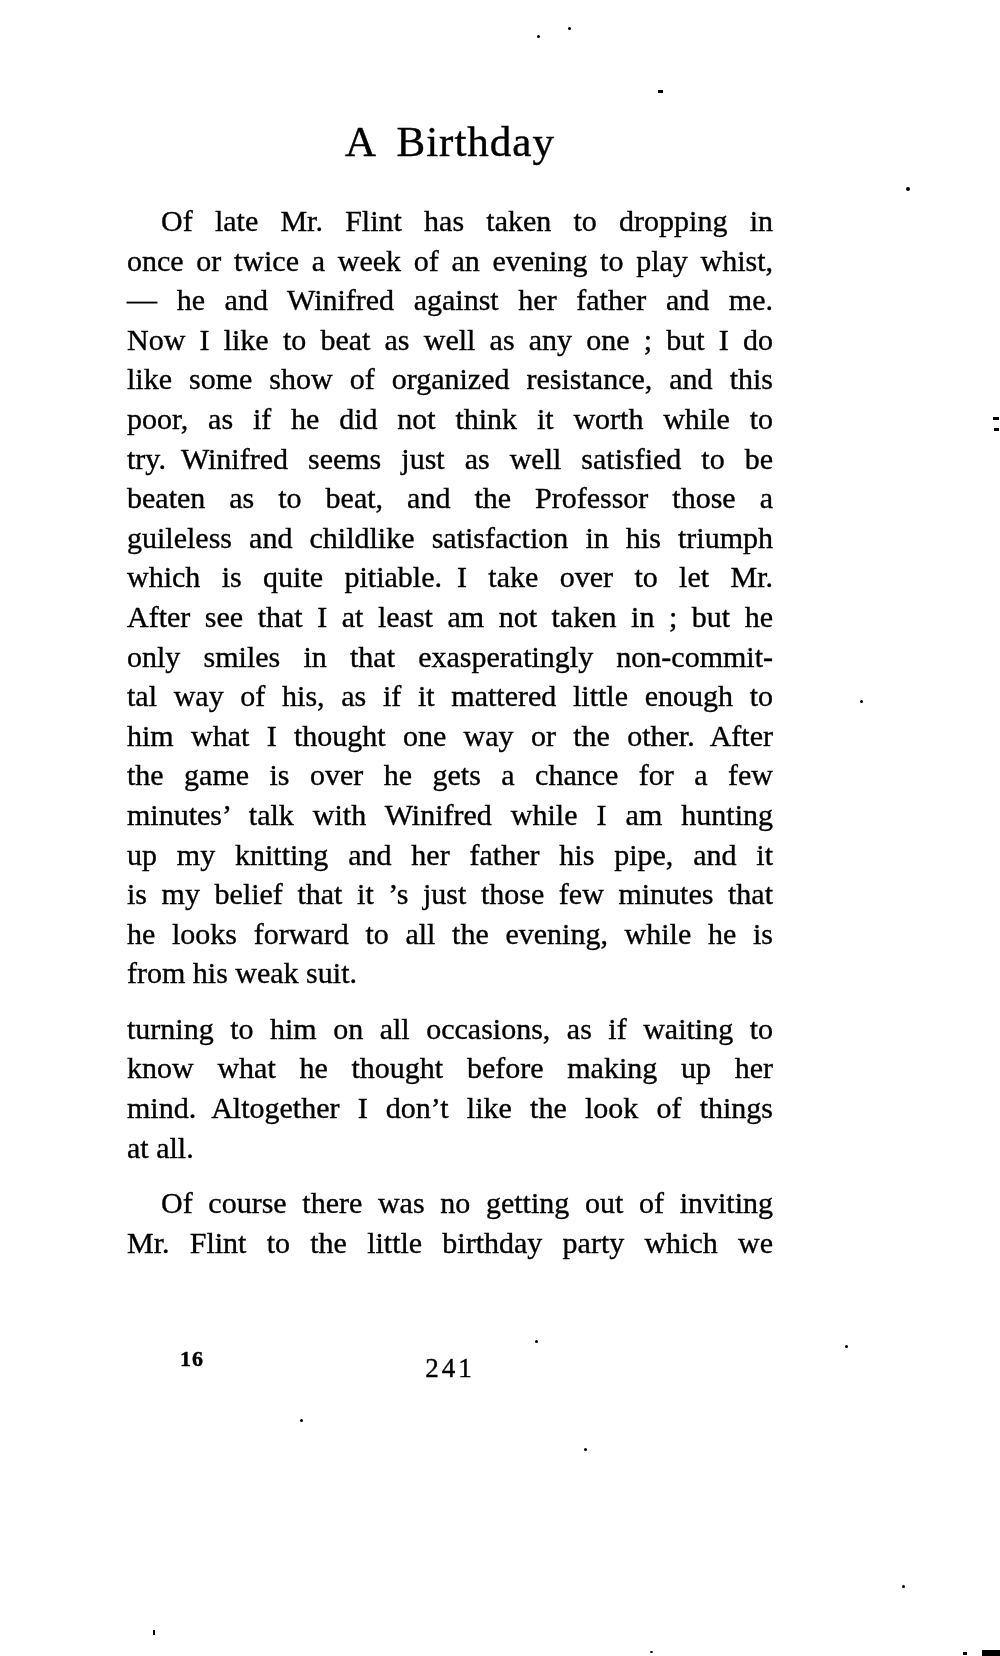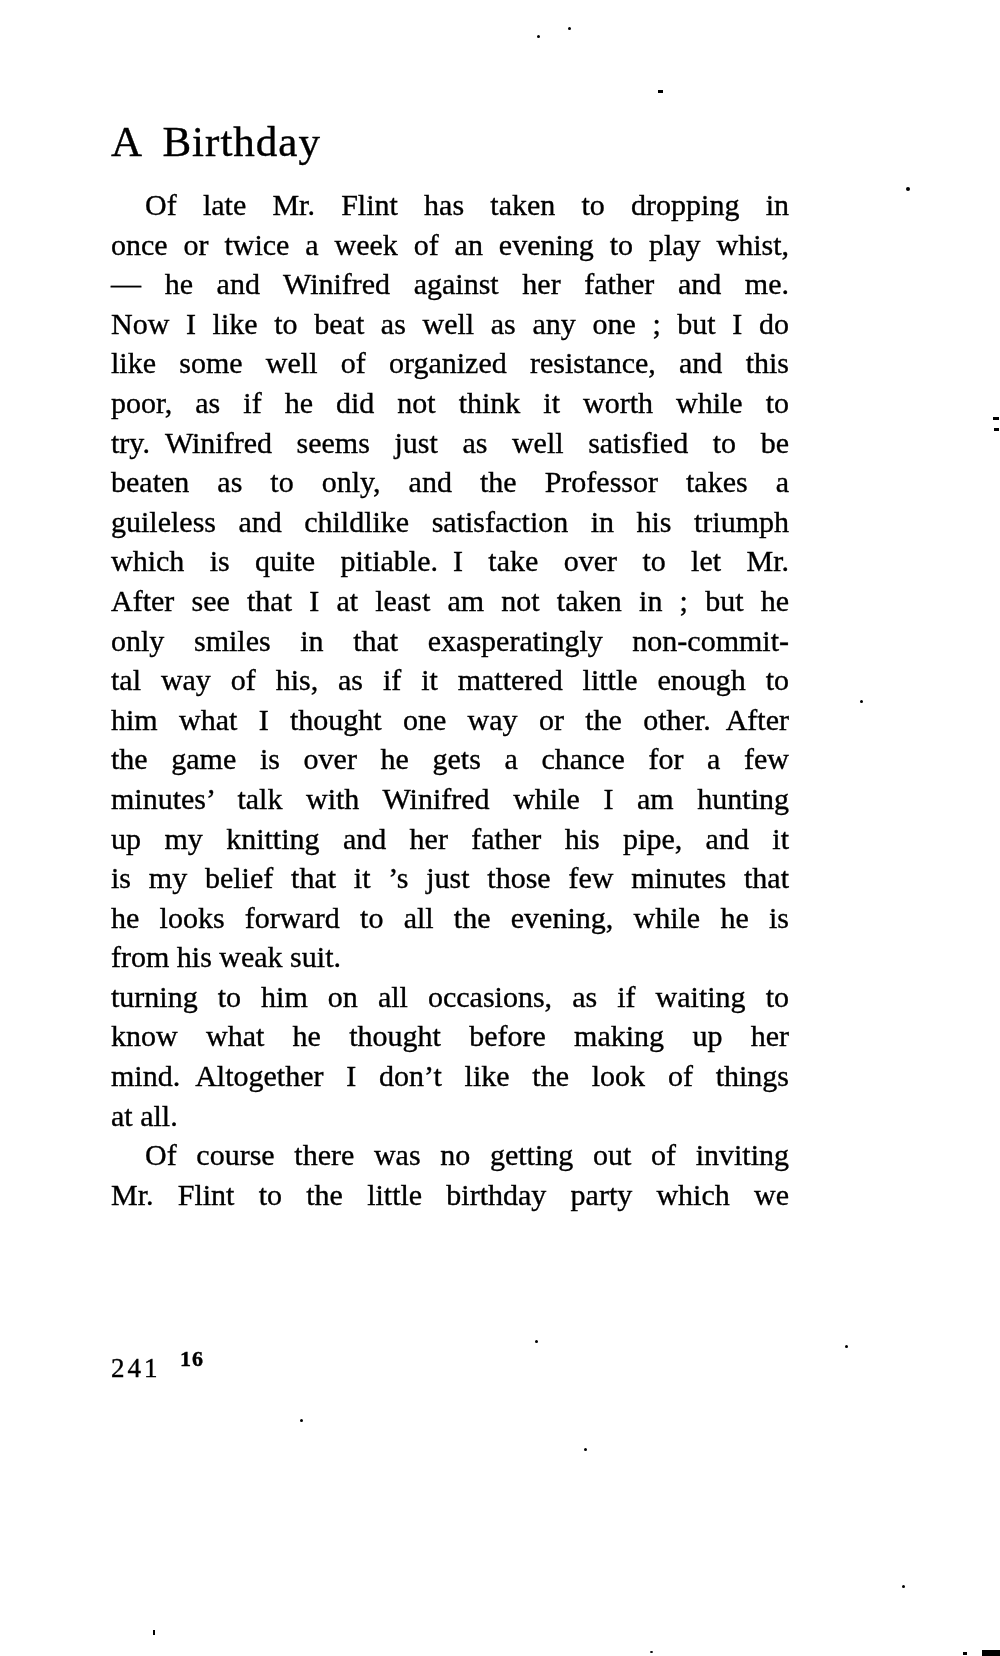--- a/index.html
+++ b/index.html
@@ -9,57 +9,58 @@
     position: relative;
     overflow: hidden;
     font-family: "Liberation Serif", serif;
     color: #000;
   }
   .scan-page { position: absolute; inset: 0; }
 
   .page-title {
     position: absolute;
     left: 111px; width: 678px; top: 117px;
-    text-align: left;
+    text-align: center;
     font-size: 43px;
     font-weight: normal;
     word-spacing: 10px;
     letter-spacing: 1px;
     margin: 0;
     -webkit-text-stroke: 0.4px #000;
   }
 
   .page-body {
     position: absolute;
     left: 111px; top: 185px; width: 678px;
     font-size: 30px;
     line-height: 39.6px;
     -webkit-text-stroke: 0.35px #000;
   }
-  .para { margin: 0; }
+  .para { margin: 16px; }
   .line {
     text-align: justify;
     text-align-last: justify;
     white-space: nowrap;
     overflow: visible;
   }
   .line.lastline { text-align-last: left; }
   .line.firstline { text-indent: 34px; }
 
   .page-footer-sig {
     position: absolute;
     left: 180px; top: 1346px;
     font-size: 22px;
     letter-spacing: 1px;
     font-weight: bold;
     -webkit-text-stroke: 0.4px #000;
   }
   .page-footer-num {
     position: absolute;
     left: 111px; width: 678px; top: 1353px;
+    text-align: center;
     font-size: 27px;
     letter-spacing: 3px;
     -webkit-text-stroke: 0.4px #000;
   }
 
   
   .speck {
     position: absolute;
     background: #000;
     border-radius: 50%;
@@ -72,24 +73,24 @@
 <div class="scan-page">
 
   <h1 class="page-title">A Birthday</h1>
 
   <div class="page-body">
       <div class="para">
         <div class="line firstline">Of late Mr. Flint has taken to dropping in</div>
         <div class="line">once or twice a week of an evening to play whist,</div>
         <div class="line">— he and Winifred against her father and me.</div>
         <div class="line">Now I like to beat as well as any one ; but I do</div>
-        <div class="line">like some well of organized resistance, and this</div>
+        <div class="line">like some show of organized resistance, and this</div>
         <div class="line">poor, as if he did not think it worth while to</div>
         <div class="line">try. Winifred seems just as well satisfied to be</div>
-        <div class="line">beaten as to only, and the Professor takes a</div>
+        <div class="line">beaten as to beat, and the Professor those a</div>
         <div class="line">guileless and childlike satisfaction in his triumph</div>
         <div class="line">which is quite pitiable. I take over to let Mr.</div>
         <div class="line">After see that I at least am not taken in ; but he</div>
         <div class="line">only smiles in that exasperatingly non-commit-</div>
         <div class="line">tal way of his, as if it mattered little enough to</div>
         <div class="line">him what I thought one way or the other. After</div>
         <div class="line">the game is over he gets a chance for a few</div>
         <div class="line">minutes’ talk with Winifred while I am hunting</div>
         <div class="line">up my knitting and her father his pipe, and it</div>
         <div class="line">is my belief that it ’s just those few minutes that</div>

